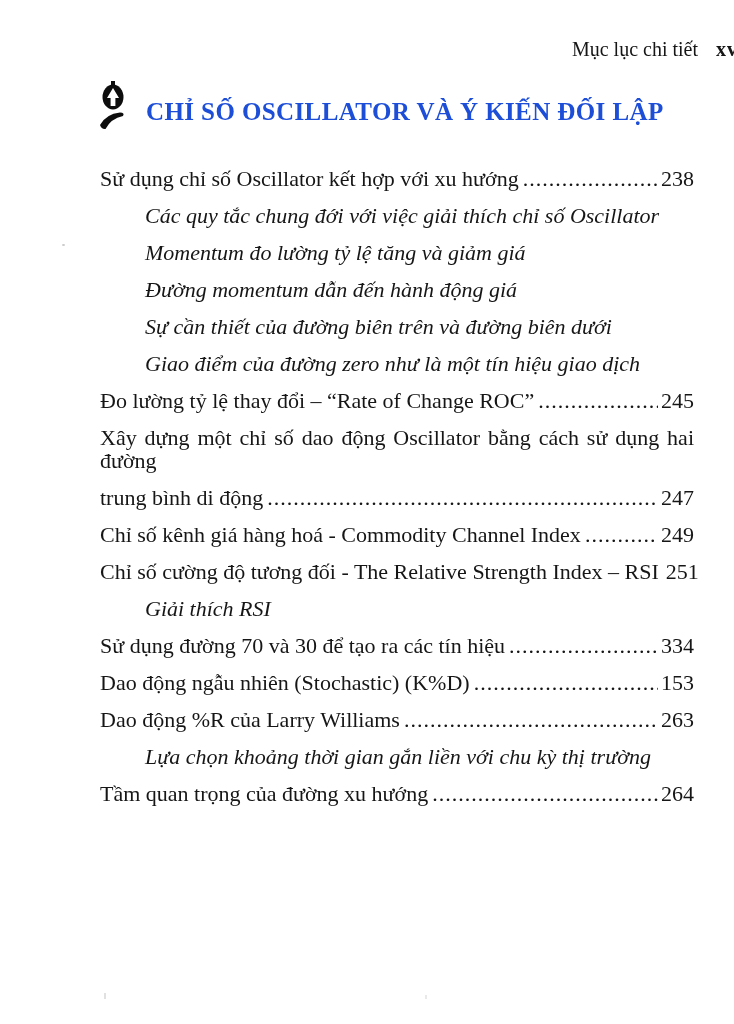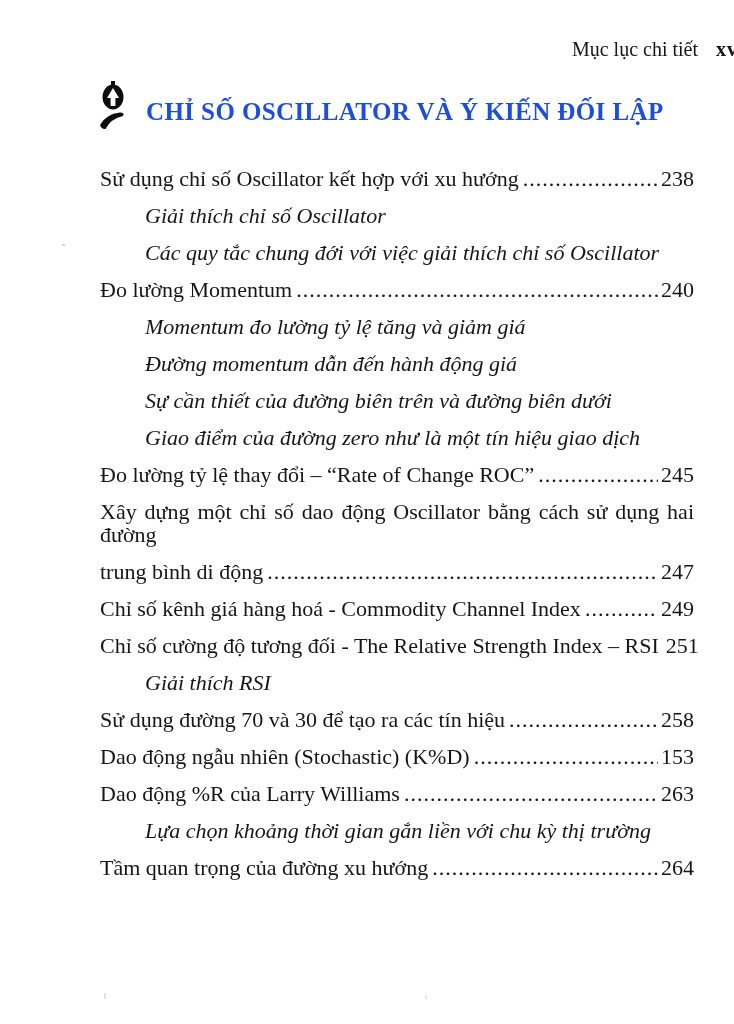--- a/index.html
+++ b/index.html
@@ -84,29 +84,21 @@
     <span class="chapter-title">CHỈ SỐ OSCILLATOR VÀ Ý KIẾN ĐỐI LẬP</span>
   </div>
 
   <div class="toc">
       <div class="toc-row main">
         <span class="toc-label">Sử dụng chỉ số Oscillator kết hợp với xu hướng</span>
         <span class="toc-leader"></span>
         <span class="toc-page">238</span>
       </div>
       <div class="toc-row sub">
-        <span class="toc-label">Giải thích chỉ số Oscillator</span>
-      </div>
-      <div class="toc-row sub">
         <span class="toc-label">Các quy tắc chung đới với việc giải thích chỉ số Oscillator</span>
-      </div>
-      <div class="toc-row main">
-        <span class="toc-label">Đo lường Momentum</span>
-        <span class="toc-leader"></span>
-        <span class="toc-page">240</span>
       </div>
       <div class="toc-row sub">
         <span class="toc-label">Momentum đo lường tỷ lệ tăng và giảm giá</span>
       </div>
       <div class="toc-row sub">
         <span class="toc-label">Đường momentum dẫn đến hành động giá</span>
       </div>
       <div class="toc-row sub">
         <span class="toc-label">Sự cần thiết của đường biên trên và đường biên dưới</span>
       </div>
@@ -133,21 +125,21 @@
         <span class="toc-label">Chỉ số cường độ tương đối - The Relative Strength Index – RSI</span>
         <span class="toc-leader"></span>
         <span class="toc-page">251</span>
       </div>
       <div class="toc-row sub">
         <span class="toc-label">Giải thích RSI</span>
       </div>
       <div class="toc-row main">
         <span class="toc-label">Sử dụng đường 70 và 30 để tạo ra các tín hiệu</span>
         <span class="toc-leader"></span>
-        <span class="toc-page">258</span>
+        <span class="toc-page">334</span>
       </div>
       <div class="toc-row main">
         <span class="toc-label">Dao động ngẫu nhiên (Stochastic) (K%D)</span>
         <span class="toc-leader"></span>
         <span class="toc-page">153</span>
       </div>
       <div class="toc-row main">
         <span class="toc-label">Dao động %R của Larry Williams</span>
         <span class="toc-leader"></span>
         <span class="toc-page">263</span>

